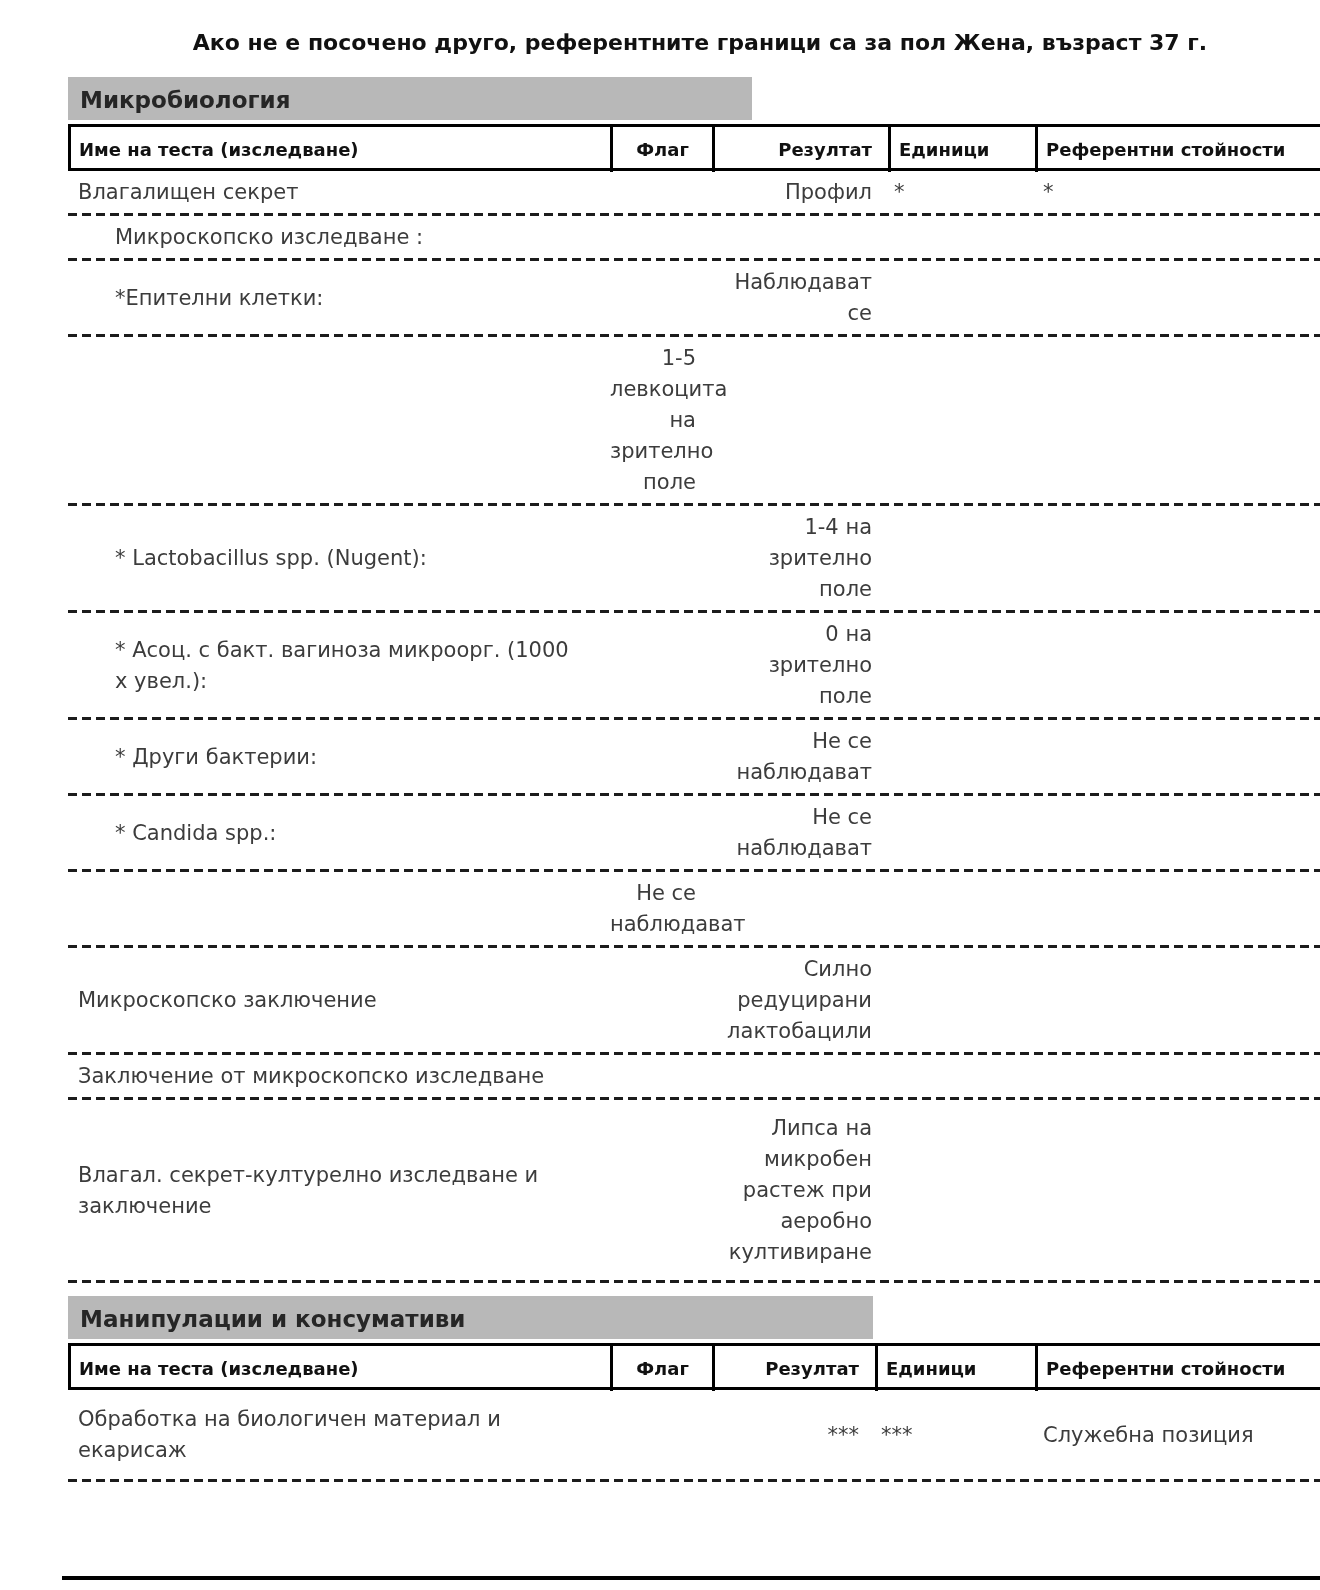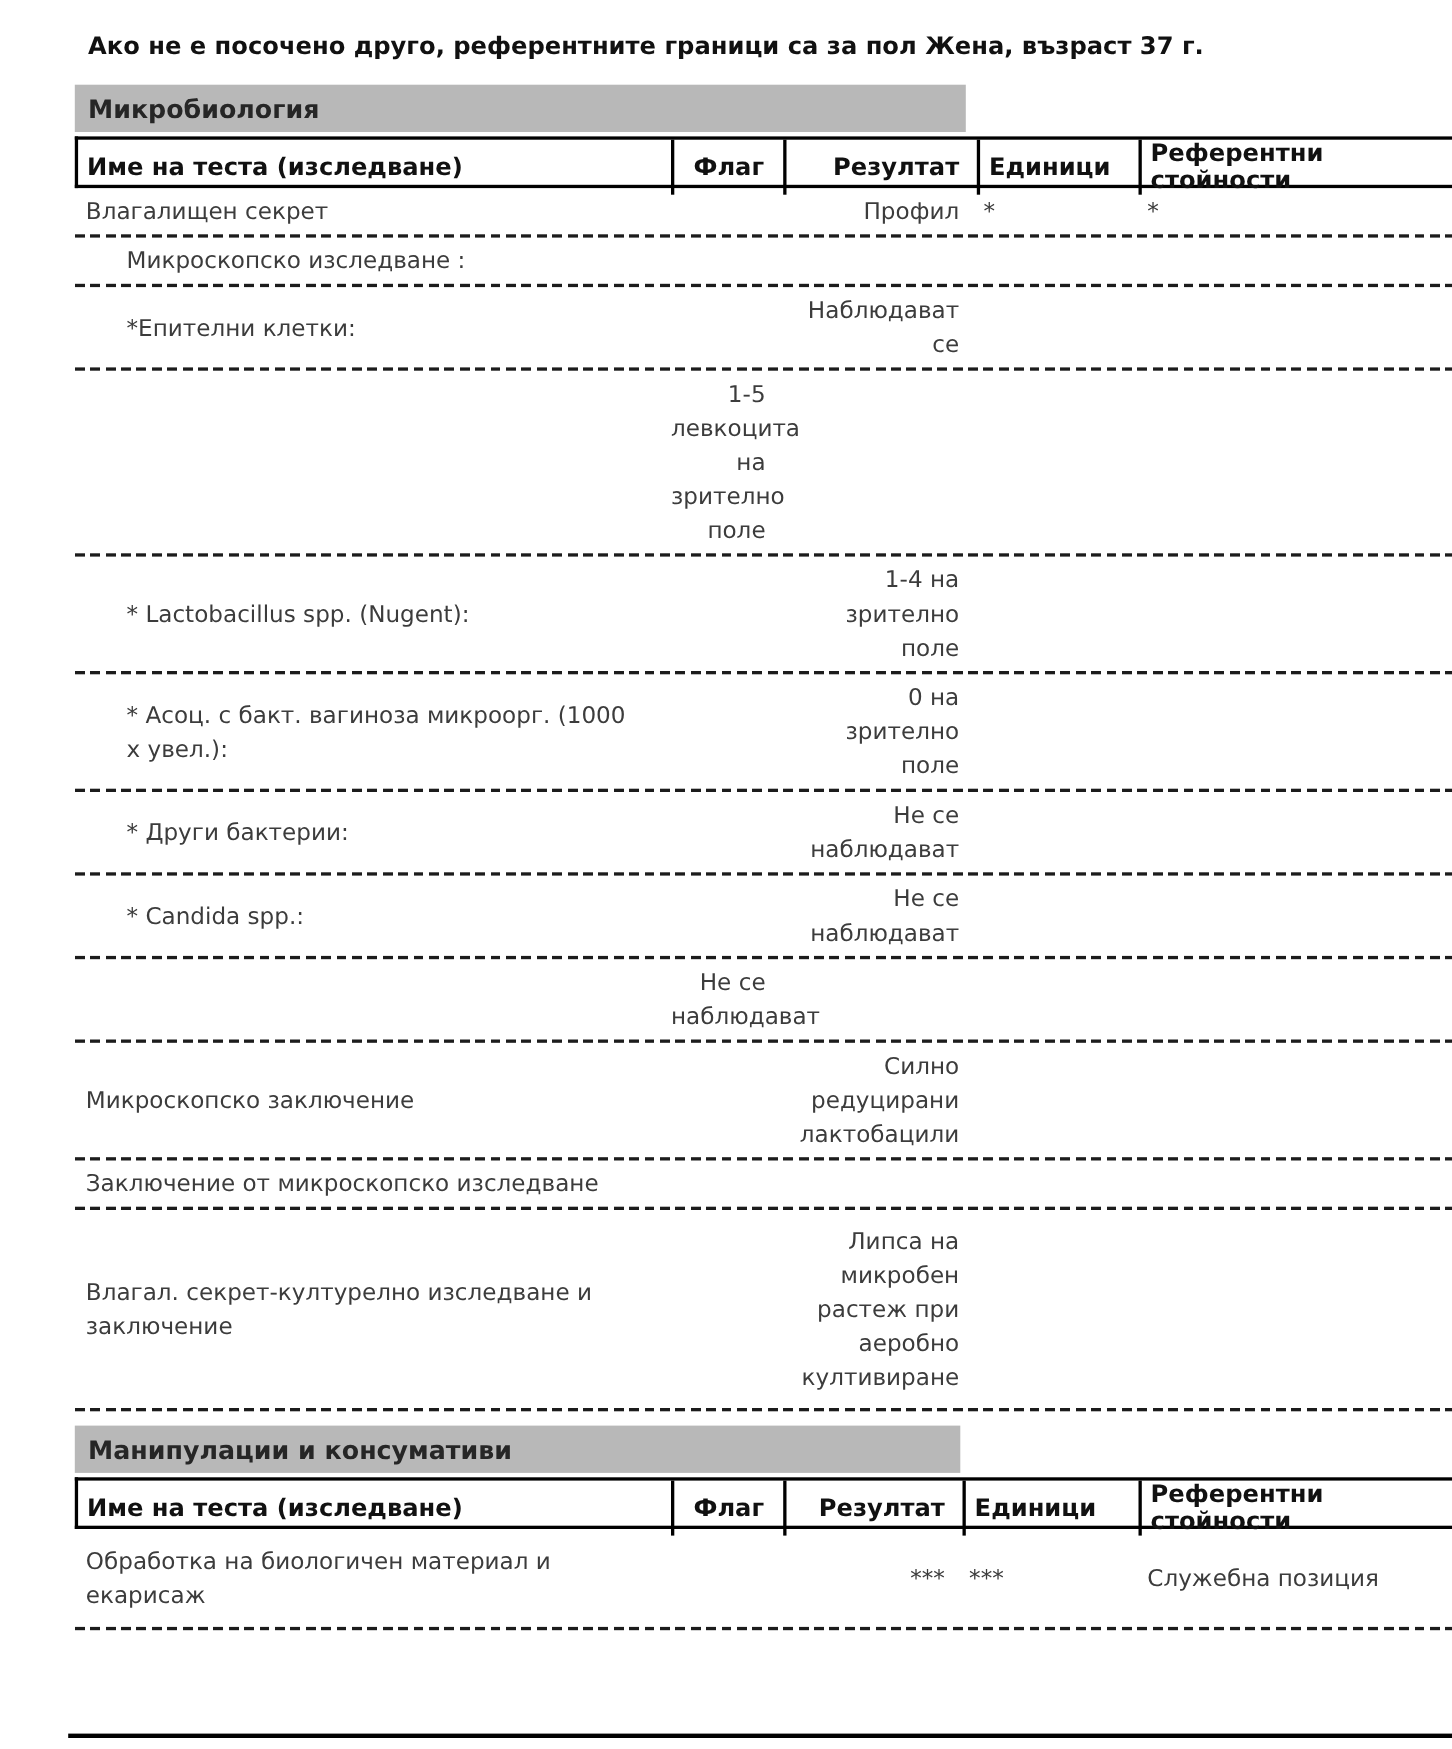--- a/index.html
+++ b/index.html
@@ -1,43 +1,43 @@
 <!DOCTYPE html>
 <html style="--section-bar: #b8b8b8; --bar-text: #262626; --header-text: #111111; --title-text: #111111; --text: #3c3c3c; --border: #000000; --dash: #1c1c1c;"><head>
 <meta charset="utf-8">
 <style>
   html,body{margin:0;padding:0;background:#fff;}
   .page{
     position:relative;width:1320px;height:1590px;overflow:hidden;background:#fff;
     font-family:"DejaVu Sans","Liberation Sans",sans-serif;color:var(--text,#3c3c3c);
   }
-  .title{margin:30px 0 0 80px;font-size:22px;font-weight:bold;color:var(--title-text,#111);}
+  .title{margin:30px 0 0 80px;font-size:22px;font-weight:bold;color:var(--title-text,#111);text-align:center;}
   .section{margin-left:68px;}
   .sec1{margin-top:22px;}
   .sec2{margin-top:13px;}
   .bar{
     height:43px;background:var(--section-bar,#b8b8b8);
     display:flex;align-items:flex-end;box-sizing:border-box;
     padding:0 0 7px 12px;font-size:23px;font-weight:bold;color:var(--bar-text,#262626);
   }
-  .bar1{width:810px;}
+  .bar1{width:684px;}
   .bar2{width:805px;}
   .table{width:1272px;margin-top:4px;}
   .thead{
     display:grid;height:47px;box-sizing:border-box;
     border-top:3px solid var(--border,#000);
     border-bottom:3px solid var(--border,#000);
     border-left:3px solid var(--border,#000);
   }
   .g1{grid-template-columns:542px 102px 176px 147px 305px;}
   .g2{grid-template-columns:542px 102px 163px 160px 305px;}
   .hc{
     border-right:3px solid var(--border,#000);
     display:flex;align-items:center;box-sizing:border-box;
-    padding:0 8px;font-size:22px;font-weight:bold;color:var(--header-text,#111);
+    padding:0 8px;font-size:18px;font-weight:bold;color:var(--header-text,#111);
     white-space:nowrap;
   }
   .hc.flag{justify-content:center;padding:12px;}
   .hc.result{justify-content:flex-end;}
   .trow{position:relative;display:grid;align-items:center;padding:6px 0 8px;}
   .trow::after{
     content:"";position:absolute;left:0;right:0;bottom:0;height:3px;
     background:repeating-linear-gradient(to right,var(--dash,#1c1c1c) 0 9px,transparent 9px 14px);
   }
   .trow.tall{padding:13px 0 15px;}

